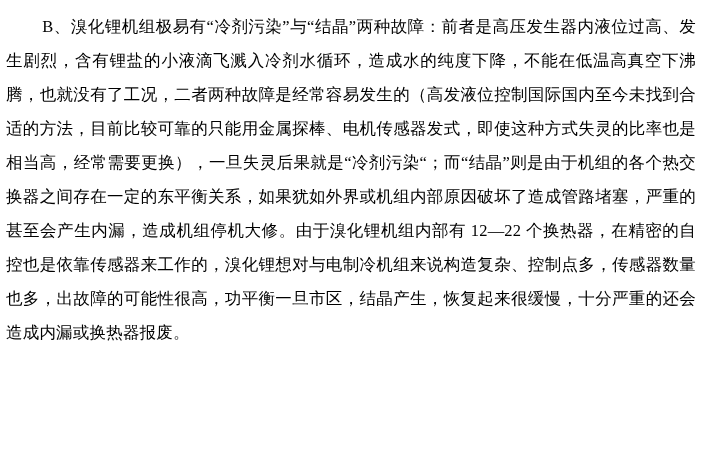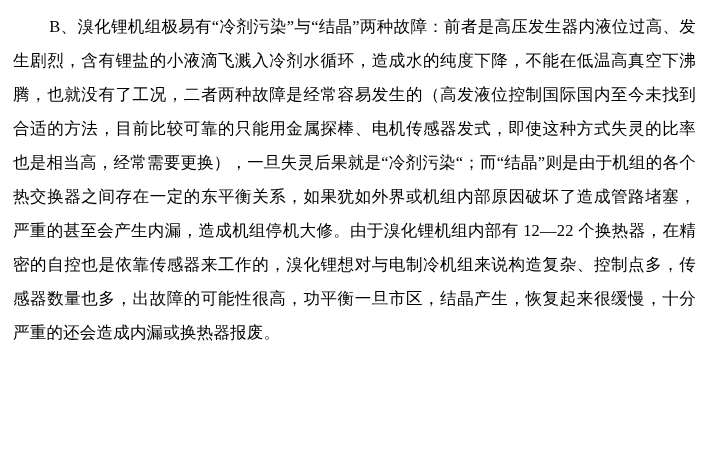--- a/index.html
+++ b/index.html
@@ -11,21 +11,21 @@
     width: 710px;
     height: 453px;
     font-family: "Liberation Serif", "DejaVu Serif", serif;
     color: #000000;
     overflow: hidden;
   }
   .page {
     width: 710px;
     height: 453px;
     box-sizing: border-box;
-    padding: 10px 14px 0 13px;
+    padding: 10px 14px 0 6px;
     position: relative;
   }
   .doc-body {
     font-size: 16.5px;
     line-height: 34px;
     text-align: justify;
     text-justify: inter-ideograph;
     letter-spacing: 0.2px;
   }
   .para {

